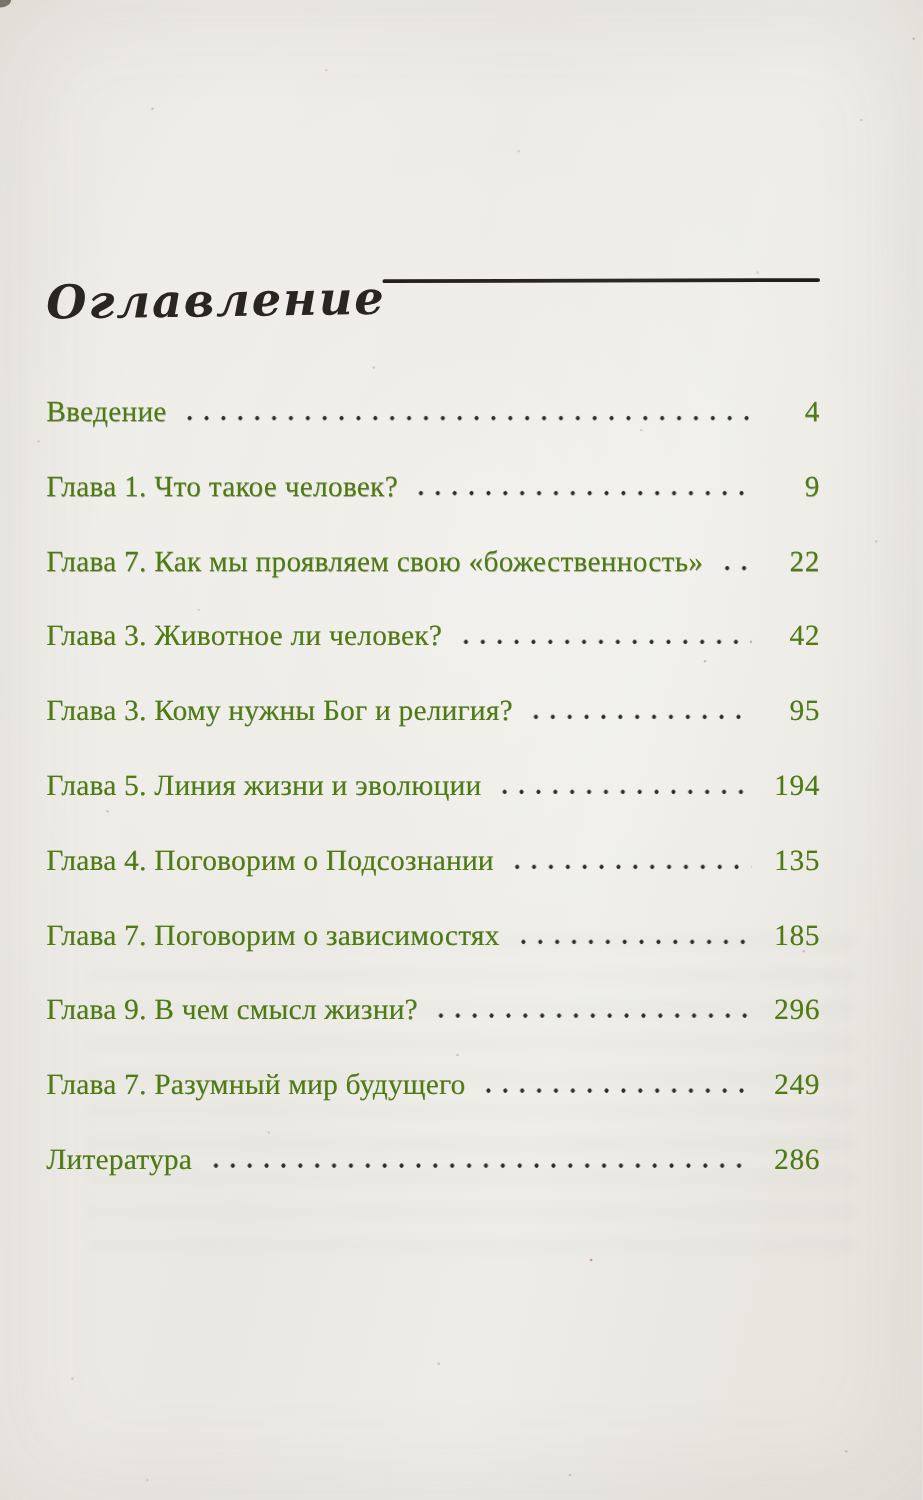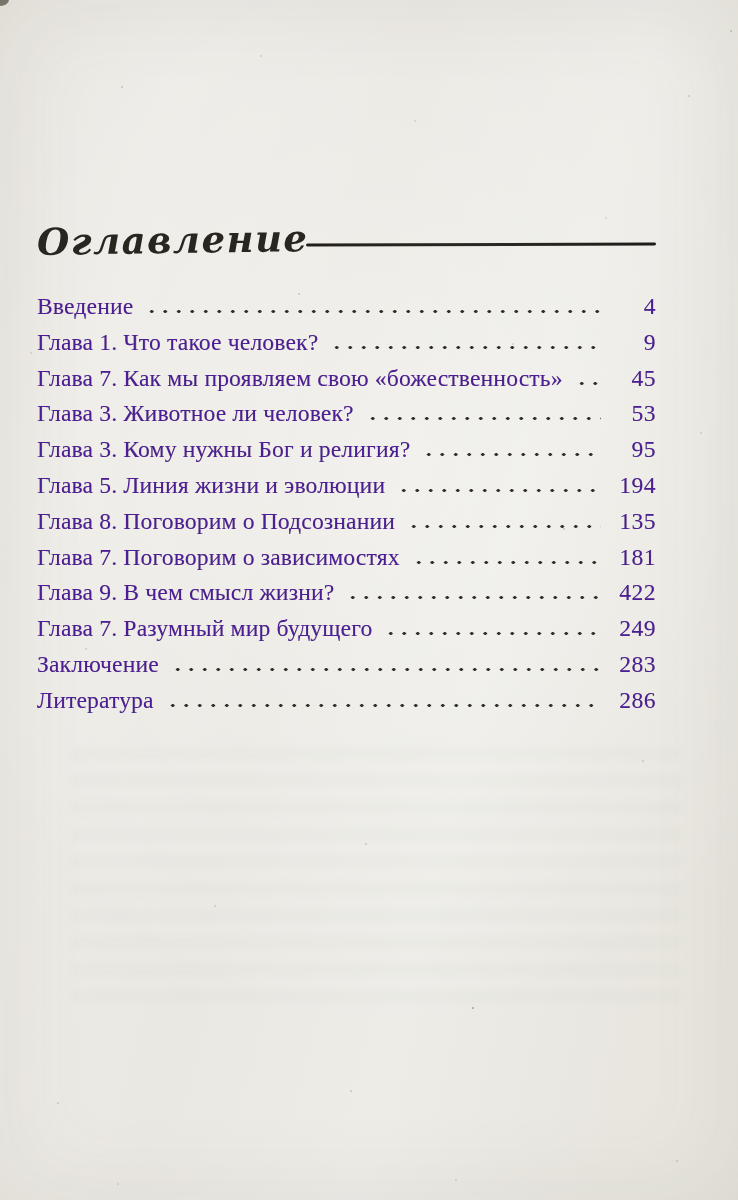--- a/index.html
+++ b/index.html
@@ -92,21 +92,21 @@
     color: #2e2a24;
   }
 
   
   .title-row {
     position: absolute;
     left: 0;
     right: 0;
     top: 218px;
     display: flex;
-    align-items: center;
+    align-items: flex-start;
   }
   .page-title {
     margin: 0;
     font-family: "DejaVu Serif", serif;
     font-style: italic;
     font-weight: 600;
     font-size: 37px;
     letter-spacing: 1.5px;
     color: #29251f;
     transform: rotate(-0.8deg);
@@ -126,21 +126,22 @@
     position: absolute;
     left: 0;
     right: 0;
     top: 293px;
   }
   .toc-row {
     display: flex;
     align-items: baseline;
     height: 35.8px;
     font-size: 23.5px;
-    color: #4c1d95;
+    color: #4d7c0f;
+    margin-top: 24px;
   }
   .toc-label {
     white-space: nowrap;
     letter-spacing: 0.2px;
     text-shadow: 0.3px 0.3px 0 rgba(46,42,36,0.35);
   }
   .toc-dots {
     flex: 1 1 10px;
     min-width: 10px;
     height: 14px;
@@ -178,62 +179,57 @@
       <span class="toc-page">4</span>
     </div>
     <div class="toc-row">
       <span class="toc-label">Глава 1. Что такое человек?</span>
       <span class="toc-dots"></span>
       <span class="toc-page">9</span>
     </div>
     <div class="toc-row">
       <span class="toc-label">Глава 7. Как мы проявляем свою «божественность»</span>
       <span class="toc-dots"></span>
-      <span class="toc-page">45</span>
+      <span class="toc-page">22</span>
     </div>
     <div class="toc-row">
       <span class="toc-label">Глава 3. Животное ли человек?</span>
       <span class="toc-dots"></span>
-      <span class="toc-page">53</span>
+      <span class="toc-page">42</span>
     </div>
     <div class="toc-row">
       <span class="toc-label">Глава 3. Кому нужны Бог и религия?</span>
       <span class="toc-dots"></span>
       <span class="toc-page">95</span>
     </div>
     <div class="toc-row">
       <span class="toc-label">Глава 5. Линия жизни и эволюции</span>
       <span class="toc-dots"></span>
       <span class="toc-page">194</span>
     </div>
     <div class="toc-row">
-      <span class="toc-label">Глава 8. Поговорим о Подсознании</span>
+      <span class="toc-label">Глава 4. Поговорим о Подсознании</span>
       <span class="toc-dots"></span>
       <span class="toc-page">135</span>
     </div>
     <div class="toc-row">
       <span class="toc-label">Глава 7. Поговорим о зависимостях</span>
       <span class="toc-dots"></span>
-      <span class="toc-page">181</span>
+      <span class="toc-page">185</span>
     </div>
     <div class="toc-row">
       <span class="toc-label">Глава 9. В чем смысл жизни?</span>
       <span class="toc-dots"></span>
-      <span class="toc-page">422</span>
+      <span class="toc-page">296</span>
     </div>
     <div class="toc-row">
       <span class="toc-label">Глава 7. Разумный мир будущего</span>
       <span class="toc-dots"></span>
       <span class="toc-page">249</span>
     </div>
     <div class="toc-row">
-      <span class="toc-label">Заключение</span>
-      <span class="toc-dots"></span>
-      <span class="toc-page">283</span>
-    </div>
-    <div class="toc-row">
       <span class="toc-label">Литература</span>
       <span class="toc-dots"></span>
       <span class="toc-page">286</span>
     </div>
   </div>
 
 </div>
 
 </body></html>

